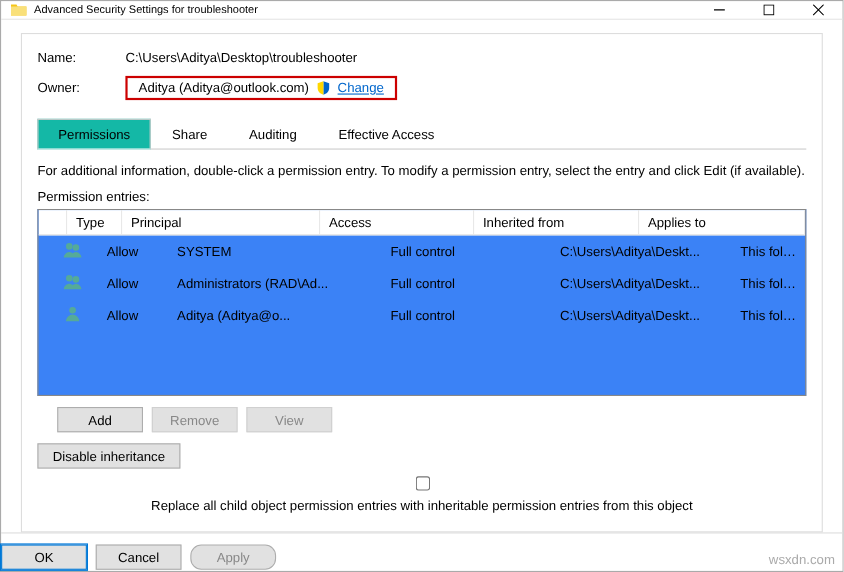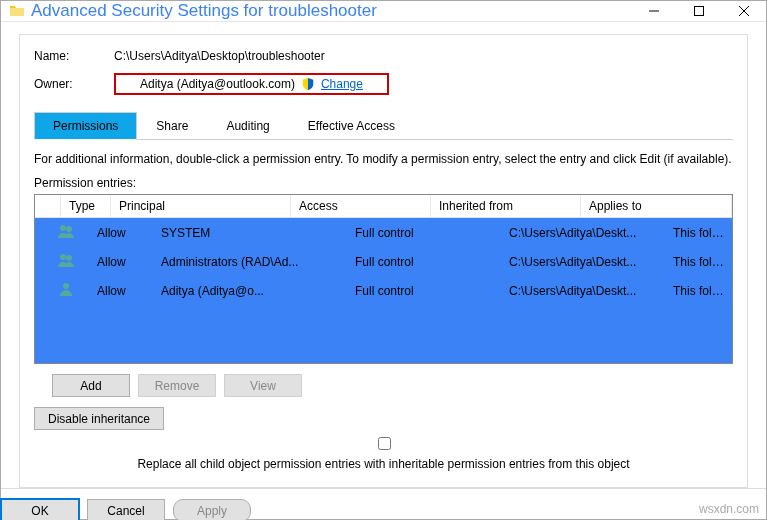--- a/index.html
+++ b/index.html
@@ -1,34 +1,34 @@
 <!DOCTYPE html>
 <html><head>
 <meta charset="utf-8">
 <style>
 * { box-sizing: border-box; font-family: 'Segoe UI', Tahoma, sans-serif; font-size: 12px; }
 body { margin: 0; background: #fff; width: 767px; height: 520px; overflow: hidden; }
 .window { width: 767px; height: 520px; border: 1px solid #aaa; background: #fff; display: flex; flex-direction: column; }
 .titlebar { height: 30px; display: flex; align-items: center; padding: 0 0 0 8px; border-bottom: 1px solid #e5e5e5; }
 .title-icon { width: 16px; height: 16px; margin-right: 6px; }
-.title-text { flex: 1; font-size: 17px; color: #3b82f6; }
+.title-text { flex: 1; font-size: 10px; color: #000000; }
 .win-btns { display: flex; height: 100%; }
 .win-btn { width: 45px; display: flex; align-items: center; justify-content: center; }
 .win-btn svg { width: 10px; height: 10px; }
 .content { flex: 1; padding: 12px 18px 0 18px; display: flex; flex-direction: column; }
 .inner-panel { border: 1px solid #ddd; padding: 14px 14px 10px 14px; flex: 1; display: flex; flex-direction: column; }
 .field-row { display: flex; align-items: center; margin-bottom: 10px; }
 .field-label { width: 80px; color: #000; }
 .field-value { color: #000; }
-.owner-box { border: 2px solid #c00; padding: 2px 24px; display: inline-flex; gap: 6px; }
+.owner-box { border: 2px solid #c00; padding: 2px 10px; display: inline-flex; gap: 6px; }
 .shield-icon { width: 14px; height: 14px; }
 .change-link { color: #0066cc; text-decoration: underline; cursor: pointer; }
 .tabs { display: flex; border-bottom: 1px solid #ccc; margin-top: 6px; }
 .tab { padding: 6px 18px; border: 1px solid transparent; border-bottom: none; cursor: pointer; color: #000; position: relative; top: 1px; }
-.tab.active { border-color: #ccc; background: #0ea5e9; border-bottom: 1px solid #fff; }
+.tab.active { border-color: #ccc; background: #14b8a6; border-bottom: 1px solid #fff; }
 .info-text { margin: 12px 0 10px 0; color: #000; }
 .entries-label { margin-bottom: 4px; color: #000; }
 .table-wrap { border: 1px solid #888; flex: 1; min-height: 170px; background: #3b82f6; overflow: hidden; }
 .table-head { display: flex; border-bottom: 1px solid #e0e0e0; background: #fff; }
 .th { padding: 4px 8px; border-right: 1px solid #e8e8e8; font-weight: normal; color: #000; text-align: left; }
 .col-icon { width: 26px; }
 .col-type { width: 50px; }
 .col-principal { width: 180px; }
 .col-access { width: 140px; }
 .col-inherited { width: 150px; }

